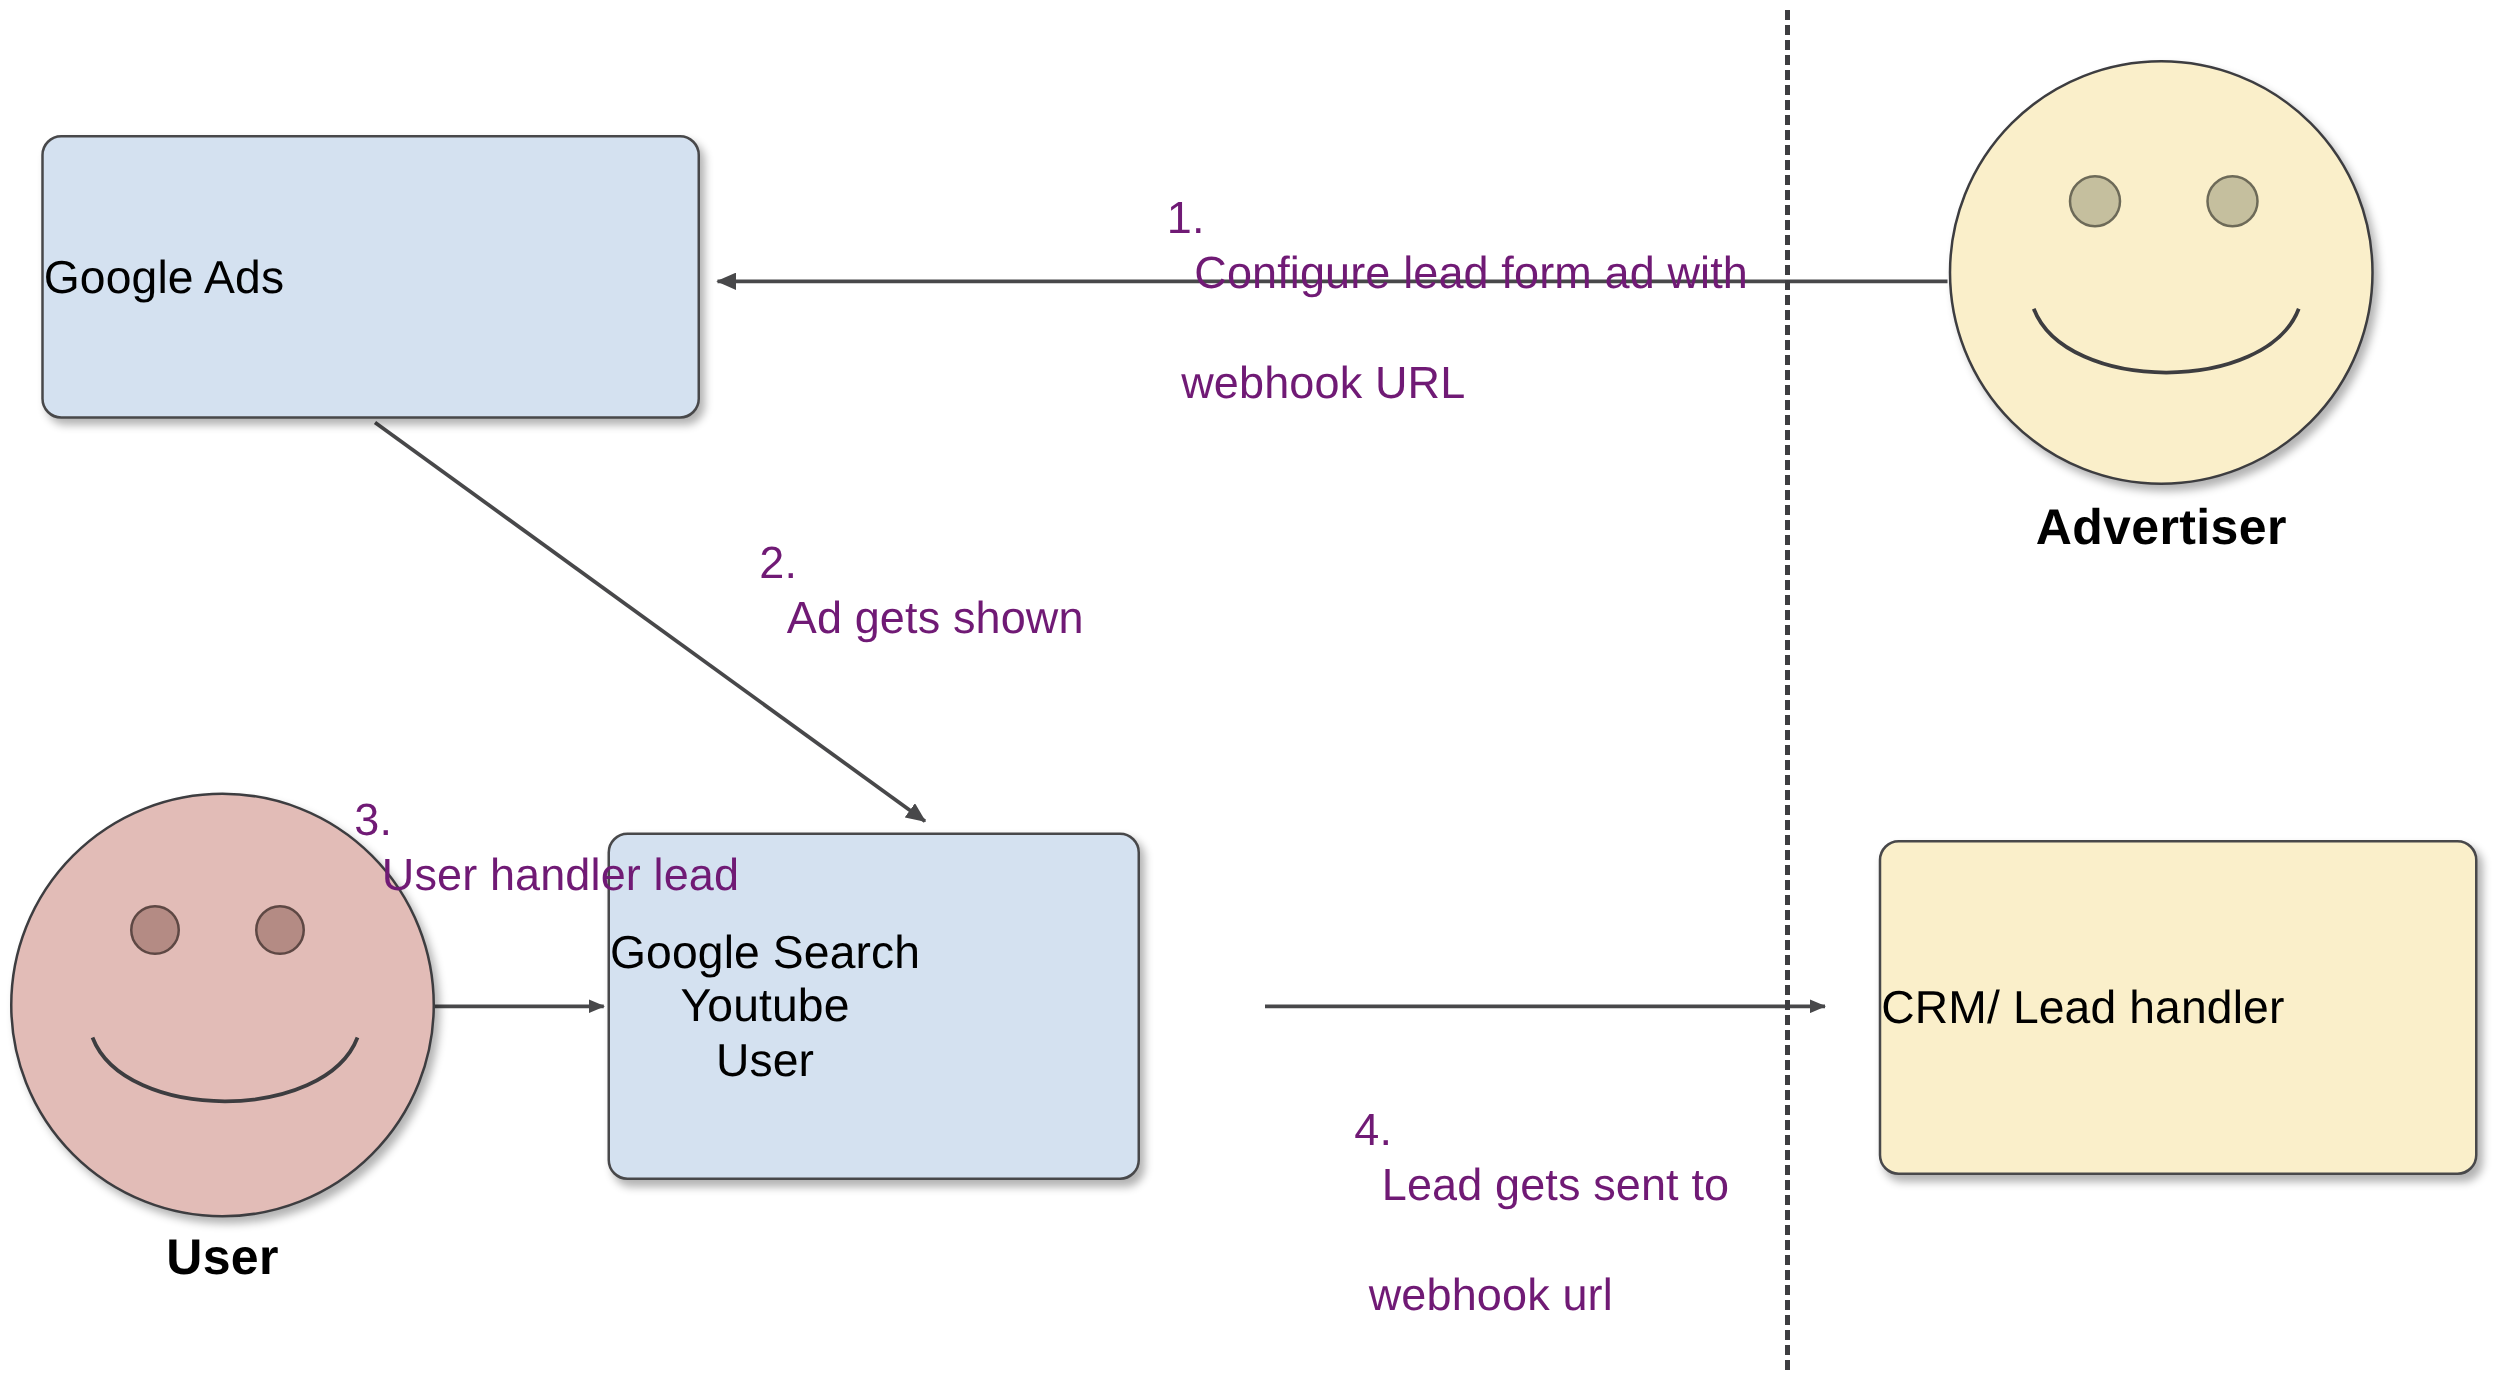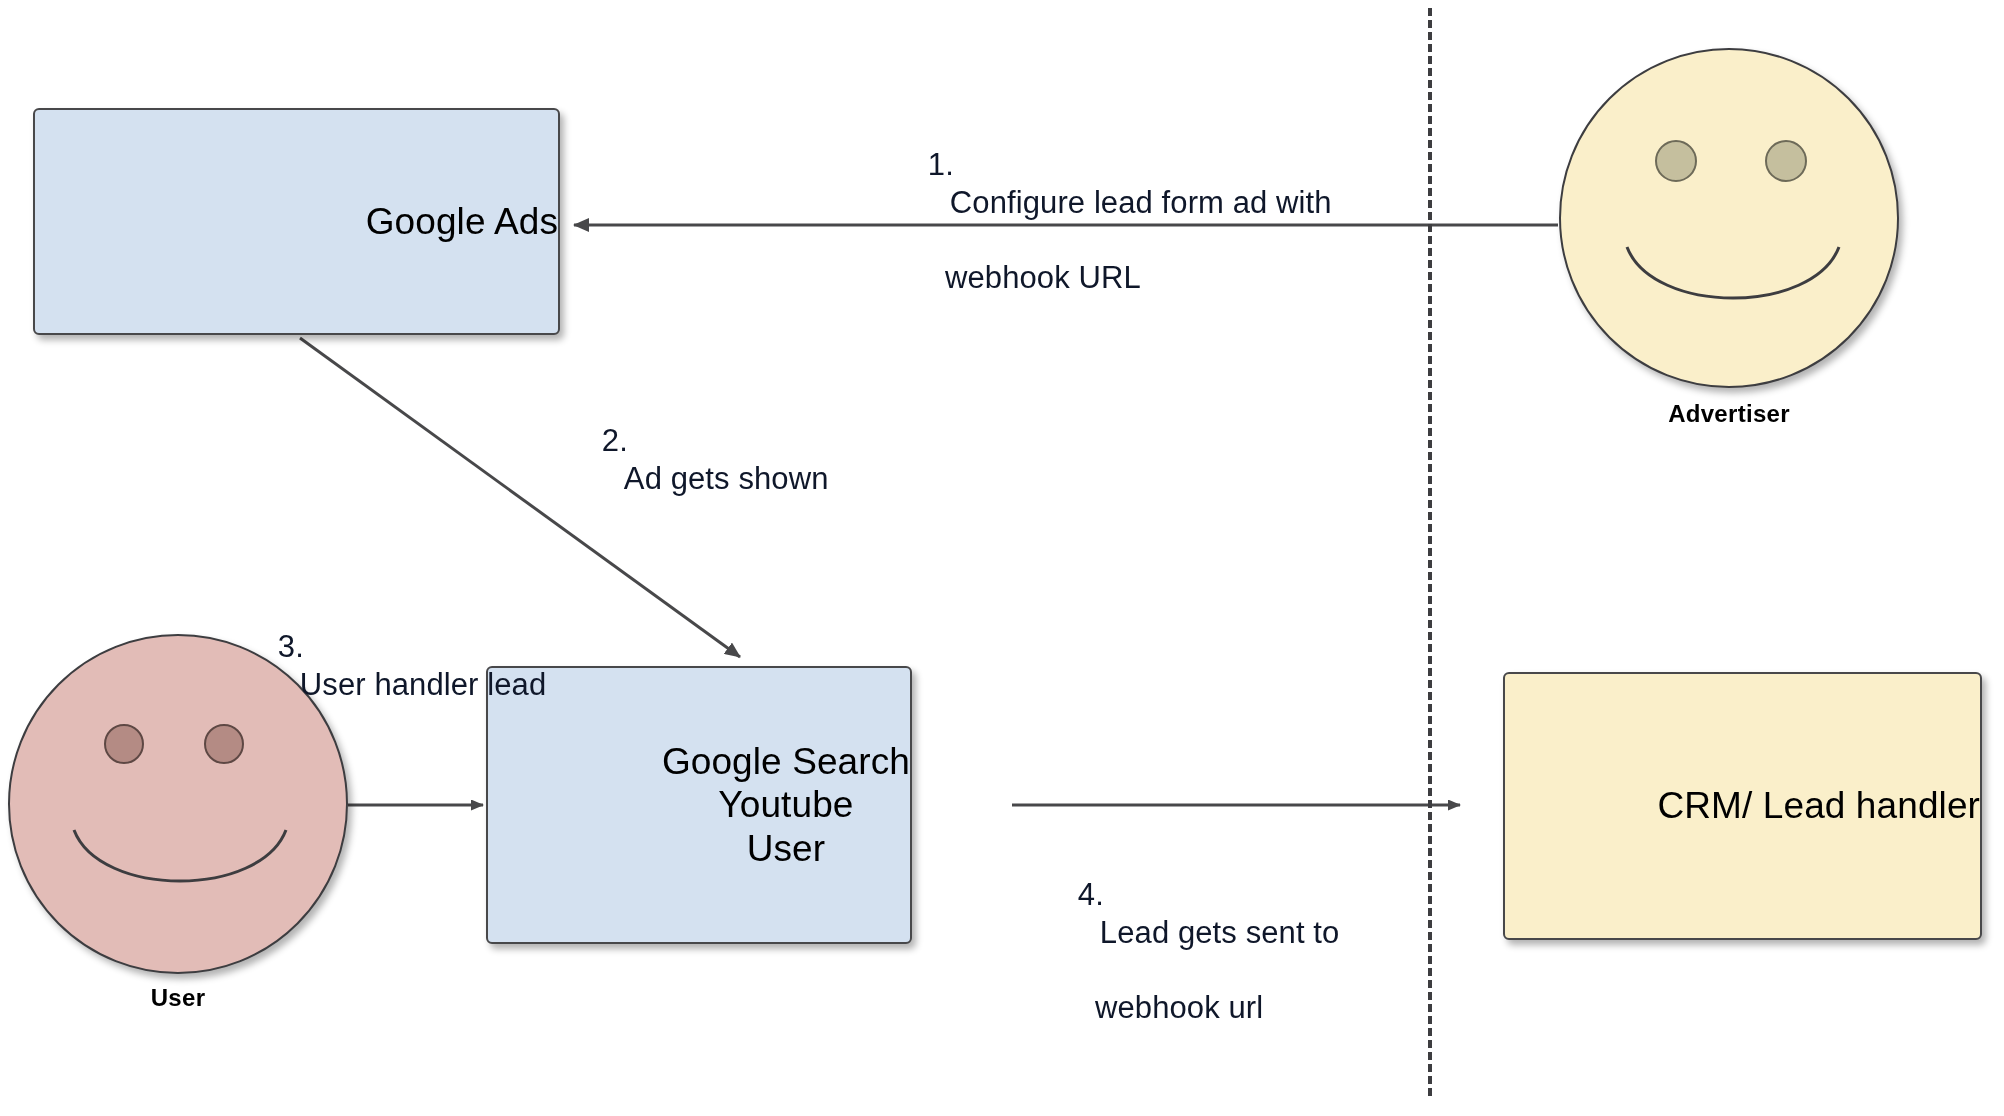--- a/index.html
+++ b/index.html
@@ -26,25 +26,25 @@
     width: 2004px;
     height: 1116px;
     pointer-events: none;
   }
 
   
   .node-box {
     position: absolute;
     box-sizing: border-box;
     border: 2px solid #48484a;
-    border-radius: 6px;
+    border-radius: 16px;
     box-shadow: 4px 5px 7px rgba(0,0,0,0.30);
     display: flex;
     align-items: center;
-    justify-content: flex-end;
+    justify-content: flex-start;
     text-align: center;
     color: #000000;
     font-size: 37px;
     line-height: 1.18;
     letter-spacing: 0.1px;
   }
   .box-blue { background: #d4e1f0; }
   .box-cream { background: #faefca; }
 
   .box-lines {
@@ -81,31 +81,31 @@
 
   .smile {
     position: absolute;
   }
 
   .actor-label {
     position: absolute;
     width: 100%;
     text-align: center;
     font-weight: bold;
-    font-size: 24px;
+    font-size: 40px;
     color: #000000;
     letter-spacing: 0.3px;
   }
 
   
   .edge-label {
     position: absolute;
-    font-size: 31px;
+    font-size: 36px;
     line-height: 1.22;
-    color: #0f172a;
+    color: #701a75;
     white-space: pre;
     letter-spacing: 0.1px;
   }
   .edge-label .num {
     display: inline-block;
   }
 
   
   .divider {
     position: absolute;

